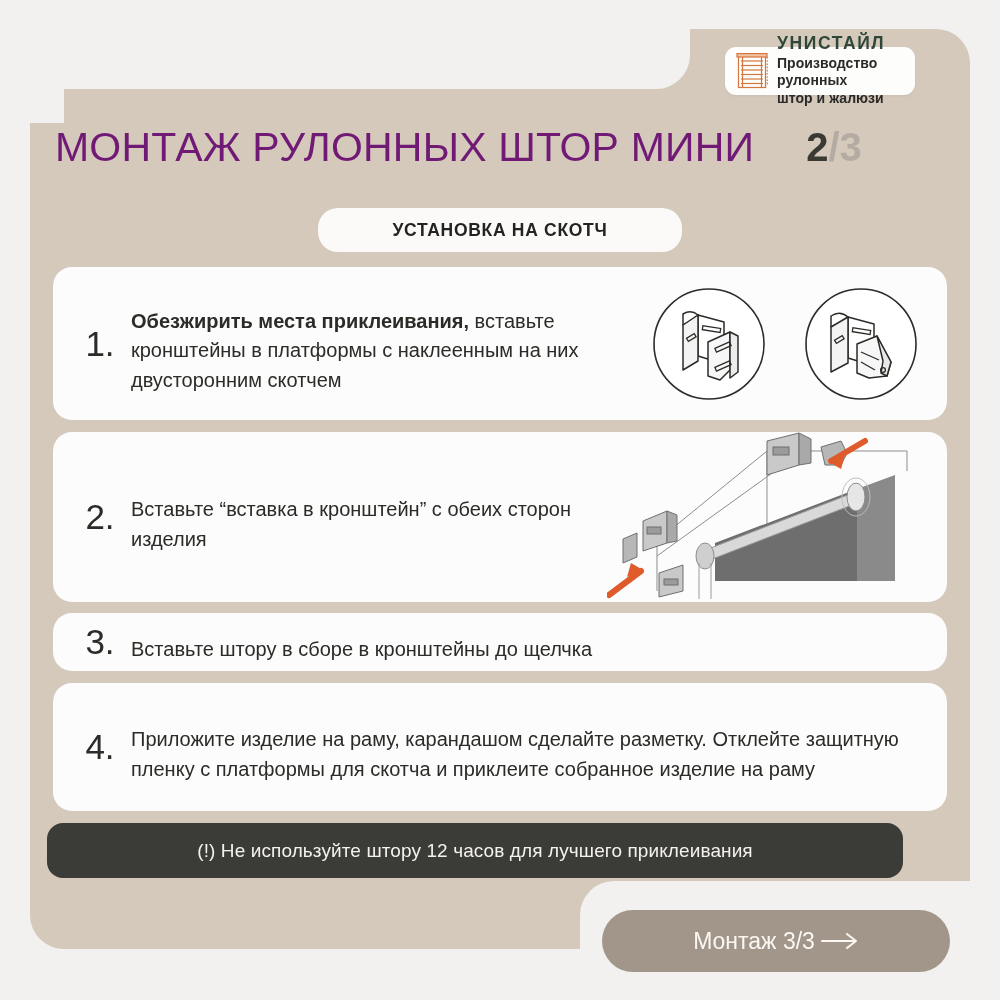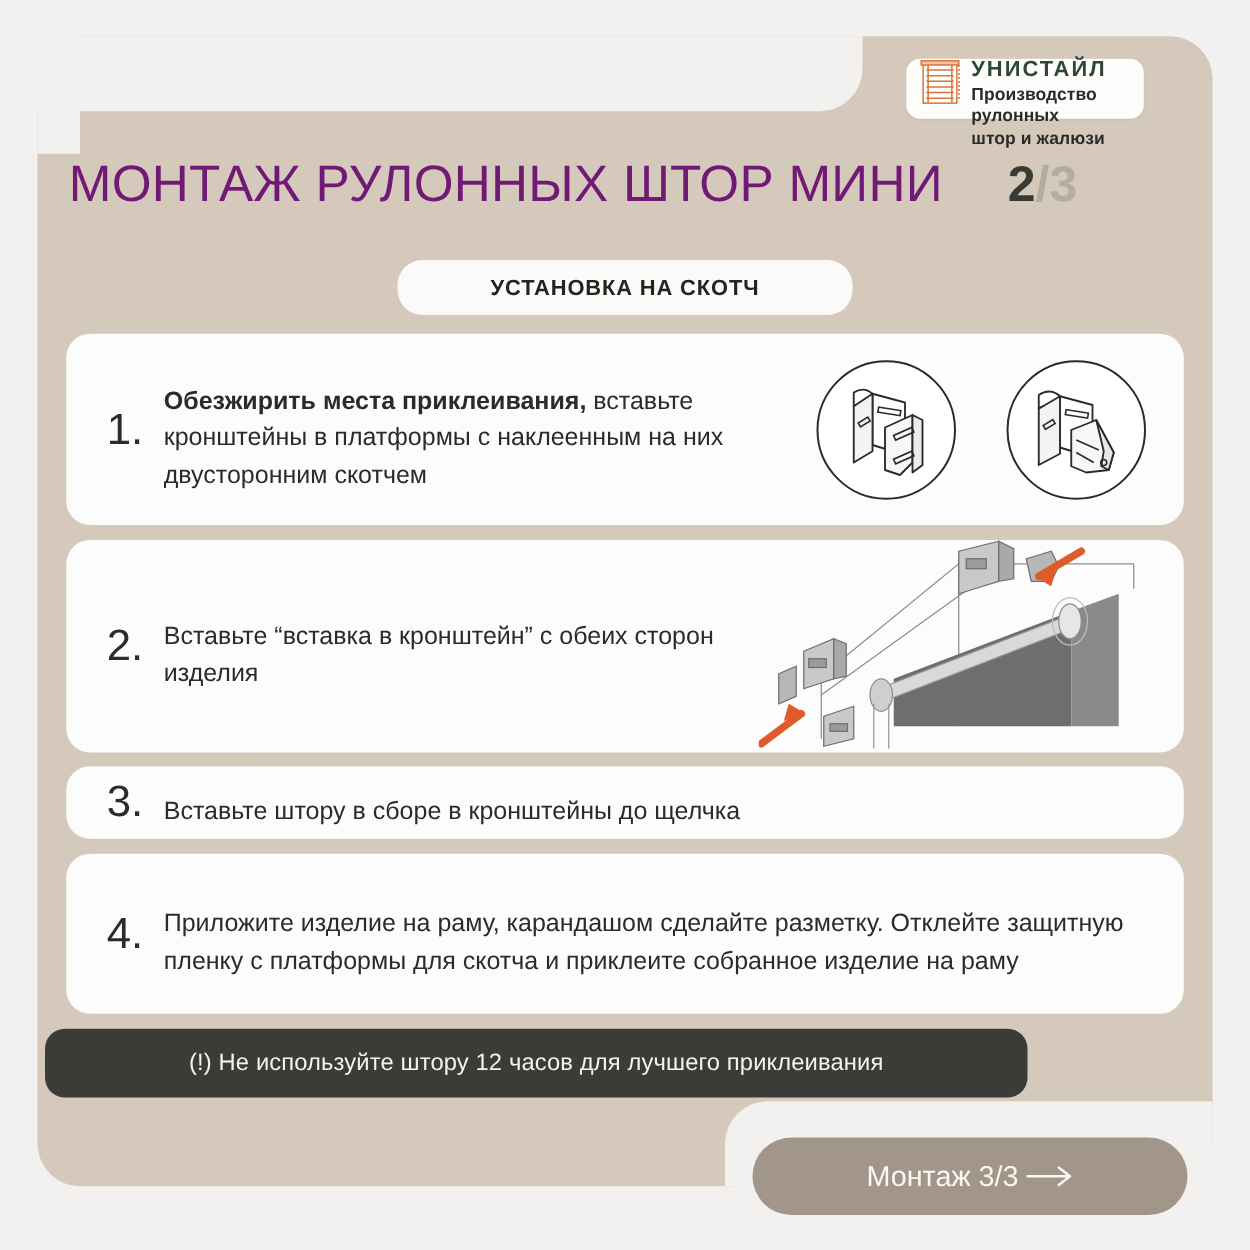--- a/index.html
+++ b/index.html
@@ -20,21 +20,21 @@
     background: #fbfbfa;
     display: flex; align-items: center; justify-content: center;
     font-size: 18px; color: #23231f; letter-spacing: .1px;
   }
 
   
   .logo-badge {
     position: absolute; left: 725px; top: 47px;
     width: 190px; height: 48px;
     background: #fdfdfc; border-radius: 11px;
-    display: flex; align-items: flex-start; gap: 7px;
+    display: flex; align-items: center; gap: 7px;
     padding: 0 9px;
     box-shadow: 0 1px 3px rgba(0,0,0,.05);
   }
   .logo-mark { width: 36px; height: 38px; flex: 0 0 36px; }
   .logo-txt { display: flex; flex-direction: column; justify-content: center; line-height: 1; }
   .logo-name {
     font-size: 17.5px; font-weight: 700; letter-spacing: 1.6px;
     color: #2f4739;
   }
   .logo-sub {
@@ -111,22 +111,22 @@
     font-size: 20px; color: #2b2b27; line-height: 1.47; margin-top: 15px;
   }
   .step-text b { font-weight: 700; }
   .step-art { flex: 0 0 auto; }
 
   
   .circle-pair { display: flex; gap: 24px; padding-right: 22px; }
 
   
   .warning-bar {
-    position: absolute; left: 36px; top: 823px;
-    width: 786px; height: 55px;
+    position: absolute; left: 47px; top: 823px;
+    width: 856px; height: 55px;
     background: #3b3b38; border-radius: 16px;
     display: flex; align-items: center; justify-content: center;
     color: #f4f2ef; font-size: 19px; letter-spacing: .1px;
   }
 
   
   .next-button {
     position: absolute; left: 602px; top: 910px;
     width: 348px; height: 62px;
     background: #a2968a; border-radius: 31px;

